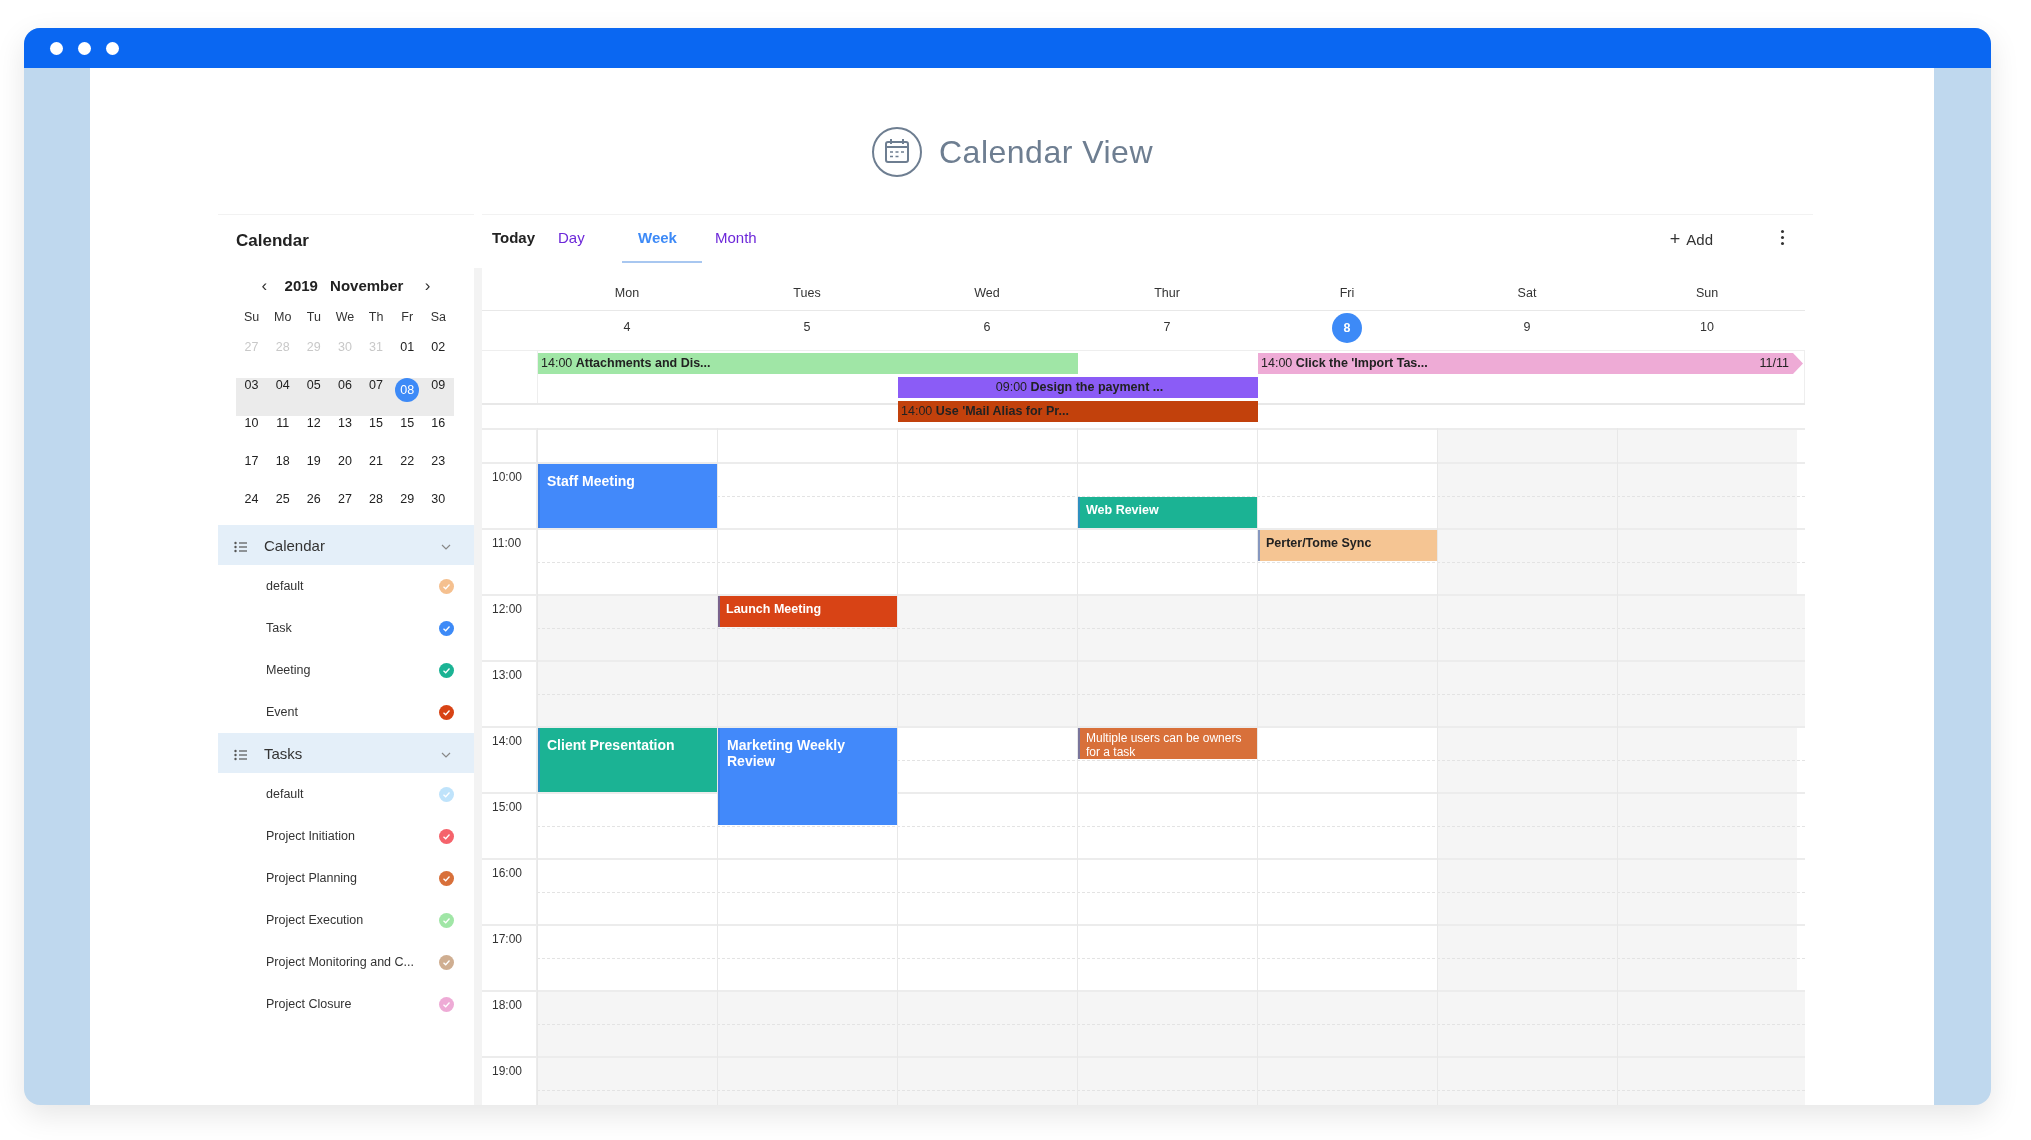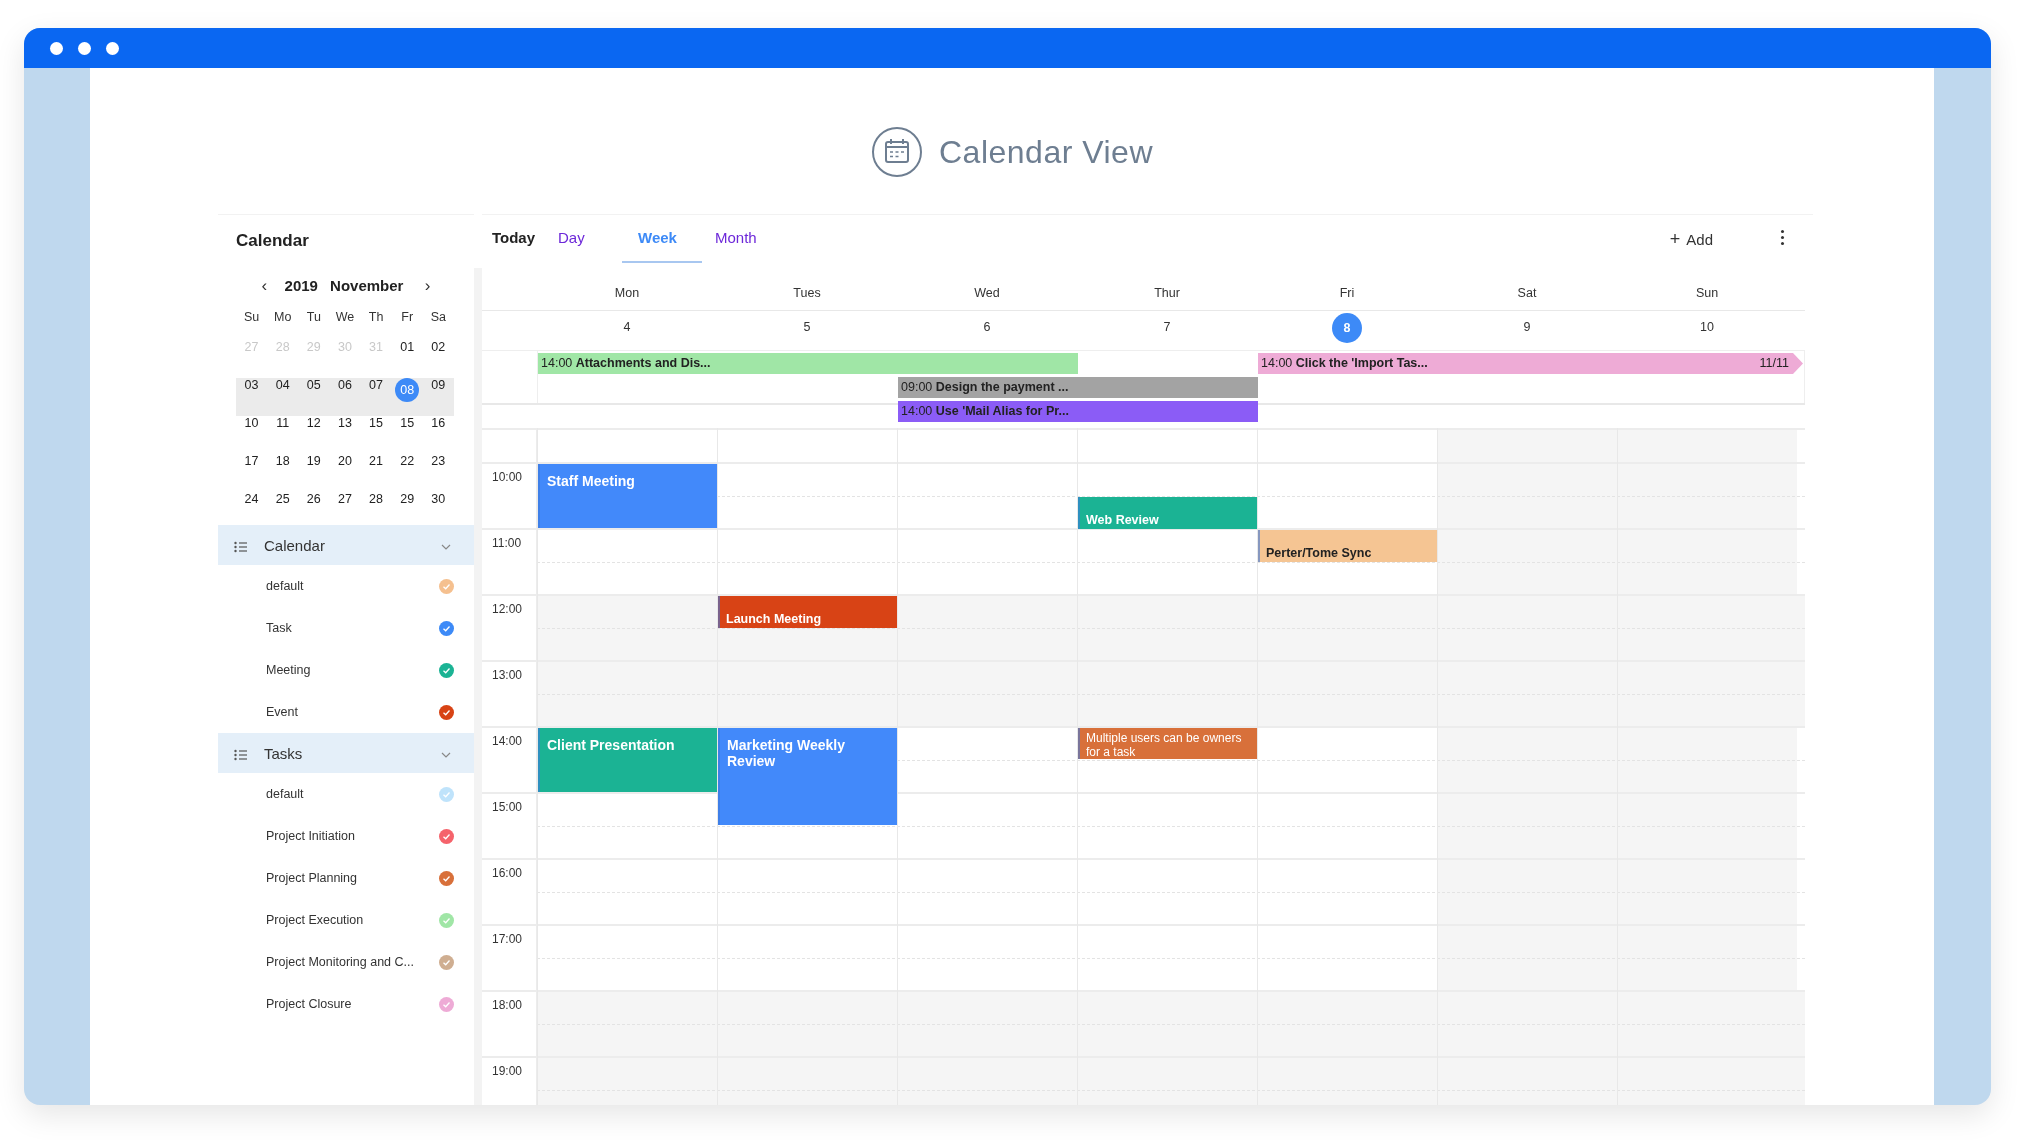--- a/index.html
+++ b/index.html
@@ -73,21 +73,21 @@
   .ad-ev.arrow-right { clip-path: polygon(0 0, calc(100% - 10px) 0, 100% 50%, calc(100% - 10px) 100%, 0 100%); }
 
   .timegrid { position: absolute; left: 0; top: 160px; width: 1323px; }
   .trow { position: absolute; left: 0; width: 1323px; border-top: 2px solid #ececec; }
   .trow .half { position: absolute; left: 55px; right: 0; top: 32px; border-top: 1px dashed #e3e3e3; }
   .tlabel { position: absolute; left: 10px; top: 6px; font-size: 12px; color: #333; }
   .dcol { position: absolute; top: 0; bottom: 0; width: 180px; border-left: 1px solid #e8e8e8; }
   .dcol.shade { background: #f5f5f5; }
   .gutter-col { position: absolute; left: 0; top: 0; width: 55px; bottom: 0; border-right: 1px solid #ececec; }
   .ev { position: absolute; font-size: 14px; font-weight: bold; color: #fff; padding: 9px 7px; cursor: pointer; border-left: 2px solid rgba(60,120,220,0.6); overflow: hidden; }
-  .ev.small { font-size: 12.5px; padding: 16px 6px; }
+  .ev.small { font-size: 12.5px; padding: 6px 6px; }
   .ev.thin { font-weight: normal; font-size: 12px; padding: 3px 6px; line-height: 14px; }
   .ev.dark { color: #222; }
 </style>
 </head>
 <body>
 
 <div class="window">
   <div class="titlebar">
     <span class="dot" style="left:26px"></span>
     <span class="dot" style="left:54px"></span>
@@ -333,22 +333,22 @@
             <div class="hcell" style="left: 415px;"><span>6</span></div>
             <div class="hcell" style="left: 595px;"><span>7</span></div>
             <div class="hcell today" style="left: 775px;"><span>8</span></div>
             <div class="hcell" style="left: 955px;"><span>9</span></div>
             <div class="hcell" style="left: 1135px;"><span>10</span></div>
           </div>
         <div class="allday" id="allday">
           <div class="gutter-line"></div>
           <div class="right-line"></div>
         <div class="ad-ev" style="left: 56px; width: 540px; top: 2px; background: rgb(160, 230, 166);"><span>14:00</span> <b>Attachments and Dis...</b></div>
-            <div class="ad-ev" style="left: 416px; width: 360px; top: 26px; background: #a3a3a3;"><span>09:00</span> <b>Design the payment ...</b></div>
-            <div class="ad-ev" style="left: 416px; width: 360px; top: 50px; background: #8b5cf6;"><span>14:00</span> <b>Use 'Mail Alias for Pr...</b></div>
+            <div class="ad-ev" style="left: 416px; width: 360px; top: 26px; background: #8b5cf6; text-align: center;"><span>09:00</span> <b>Design the payment ...</b></div>
+            <div class="ad-ev" style="left: 416px; width: 360px; top: 50px; background: #c2410c;"><span>14:00</span> <b>Use 'Mail Alias for Pr...</b></div>
             <div class="ad-ev arrow-right" style="left: 776px; width: 545px; top: 2px; background: rgb(238, 171, 214);"><span>14:00</span> <b>Click the 'Import Tas...</b><span class="end">11/11</span></div>
           </div>
         <div class="timegrid" id="timegrid" style="height: 760px;">
             <div class="gutter-col"></div>
             <div class="dcol" style="left: 55px; height: 760px;"></div>
             <div class="dcol" style="left: 235px; height: 760px;"></div>
             <div class="dcol" style="left: 415px; height: 760px;"></div>
             <div class="dcol" style="left: 595px; height: 760px;"></div>
             <div class="dcol" style="left: 775px; height: 760px;"></div>
             <div class="dcol shade" style="left: 955px; height: 760px;"></div>

